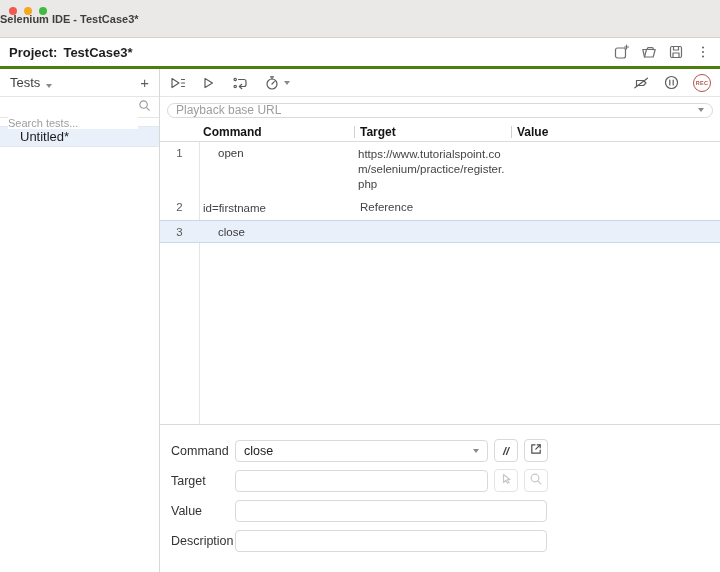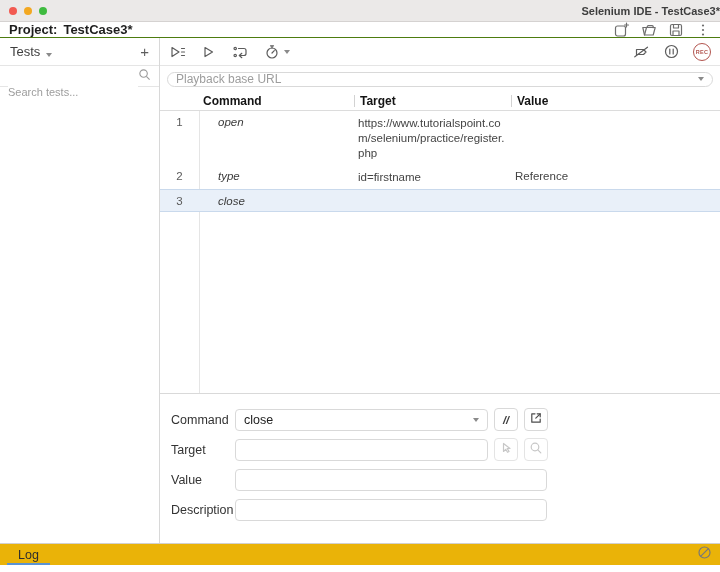--- a/index.html
+++ b/index.html
@@ -1,28 +1,28 @@
 <!DOCTYPE html>
 <html><head>
 <meta charset="utf-8">
 <style>
   * { margin:0; padding:0; box-sizing:border-box; }
   html,body { width:720px; height:572px; overflow:hidden; background:#fff;
     font-family:"Liberation Sans","DejaVu Sans",sans-serif; -webkit-font-smoothing:antialiased; }
 
   
-  .titlebar { height:22px; background:#ebe9e8; border-bottom:1px solid #d5d2d1;
-    display:flex; align-items:center; justify-content:flex-end; position:relative; }
+  .titlebar { height:38px; background:#ebe9e8; border-bottom:1px solid #d5d2d1;
+    display:flex; align-items:center; justify-content:flex-start; position:relative; }
   .traffic { position:absolute; left:9px; top:7px; display:flex; gap:7px; }
   .light { width:8px; height:8px; border-radius:50%; }
   .light.red { background:#f25a51; } .light.yellow { background:#f3a821; } .light.green { background:#3fbb3f; }
   .win-title { font-size:11px; font-weight:bold; color:#3e3e3e; }
 
   
-  .project-bar { height:16px; background:#fff; border-bottom:1px solid #4d7c0f;
+  .project-bar { height:31px; background:#fff; border-bottom:3px solid #4d7c0f;
     display:flex; align-items:center; padding:0 9px; }
   .project-label, .project-name { font-size:13px; font-weight:bold; color:#1e1e1e; }
   .project-label { margin-right:6px; }
   .pb-icons { margin-left:auto; display:flex; align-items:center; gap:11px; }
   .icon-btn { display:flex; align-items:center; justify-content:center; cursor:default; }
   .icon-btn svg { stroke:#6e6e6e; fill:none; stroke-width:1.2; stroke-linecap:round; stroke-linejoin:round; }
 
   
   .main { display:flex; height:505px; }
   .sidebar { width:160px; border-right:1px solid #d8d8d8; background:#fff; }
@@ -62,21 +62,21 @@
   
   .thead { height:19px; display:flex; align-items:center; border-bottom:1px solid #dcdcdc; }
   .th { font-size:12px; font-weight:bold; color:#141414; }
   .th.num { width:39px; } .th.cmd { width:155px; padding-left:4px; }
   .th.tgt { width:156px; padding-left:5px; } .th.val { flex:1; padding-left:5px; }
   .th-sep { width:1px; height:12px; background:#d2d2d2; }
   .tbody { flex:1; position:relative; border-bottom:1px solid #d9d9d9; }
   .gutter-line { position:absolute; left:39px; top:0; bottom:0; width:1px; background:#e5e5e5; }
   .trow { display:flex; position:relative; }
   .trow .num { width:39px; text-align:center; font-size:11.5px; color:#5a5a5a; padding-top:5px; }
-  .trow .cmd { width:155px; padding:5px 0 4px 19px; font-size:11.5px; font-style:italic; color:#3b3b3b; }
+  .trow .cmd { width:155px; padding:5px 0 4px 19px; font-size:11.5px; color:#3b3b3b; }
   .trow .tgt { width:157px; padding:5px 4px 4px 4px; font-size:11.5px; color:#444;
     word-break:break-all; line-height:1.3; }
   .trow .val { flex:1; padding:5px 0 4px 4px; font-size:11.5px; color:#444; }
   .trow.selected { background:#e9f0f9; border-top:1px solid #c9d9ec; border-bottom:1px solid #c9d9ec; }
   .trow.r1 { min-height:33px; } .trow.r2 { min-height:23px; } .trow.r3 { min-height:21px; }
 
   
   .form { height:149px; padding:14px 0 0 11px; }
   .form-row { display:flex; align-items:center; margin-bottom:7px; height:23px; }
   .form-label { width:64px; font-size:12.5px; color:#333; }
@@ -157,20 +157,21 @@
     </div>
     <div class="sb-search">
       <input type="text" placeholder="Search tests..." style="">
       <span>
         <svg width="13" height="13" viewBox="0 0 14 14" style="stroke:#9a9a9a;fill:none;stroke-width:1.2">
             <circle cx="6" cy="6" r="4"></circle>
             <path d="M9 9l3.5 3.5"></path>
           </svg>
       </span>
     </div>
+    <div class="sb-item">Untitled*</div>
   </div>
 
   <div class="content">
 
     <div class="toolbar">
       <div class="tb-left">
         <span class="icon-btn">
           <svg width="17" height="16" viewBox="0 0 17 16">
               <path d="M3 3.5L10 8l-7 4.5z"></path>
               <path d="M12.5 4.5h3M12.5 8h3M12.5 11.5h3"></path>
@@ -235,21 +236,20 @@
     <div class="tbody">
       <div class="gutter-line"></div>
       <div class="trow r1">
         <div class="num">1</div>
         <div class="cmd">open</div>
         <div class="tgt">https://www.tutorialspoint.com/selenium/practice/register.php</div>
         <div class="val"></div>
       </div>
       <div class="trow r2">
         <div class="num">2</div>
-        <div class="cmd">type</div>
         <div class="tgt">id=firstname</div>
         <div class="val">Reference</div>
       </div>
       <div class="trow r3 selected">
         <div class="num">3</div>
         <div class="cmd">close</div>
         <div class="tgt"></div>
         <div class="val"></div>
       </div>
     </div>

